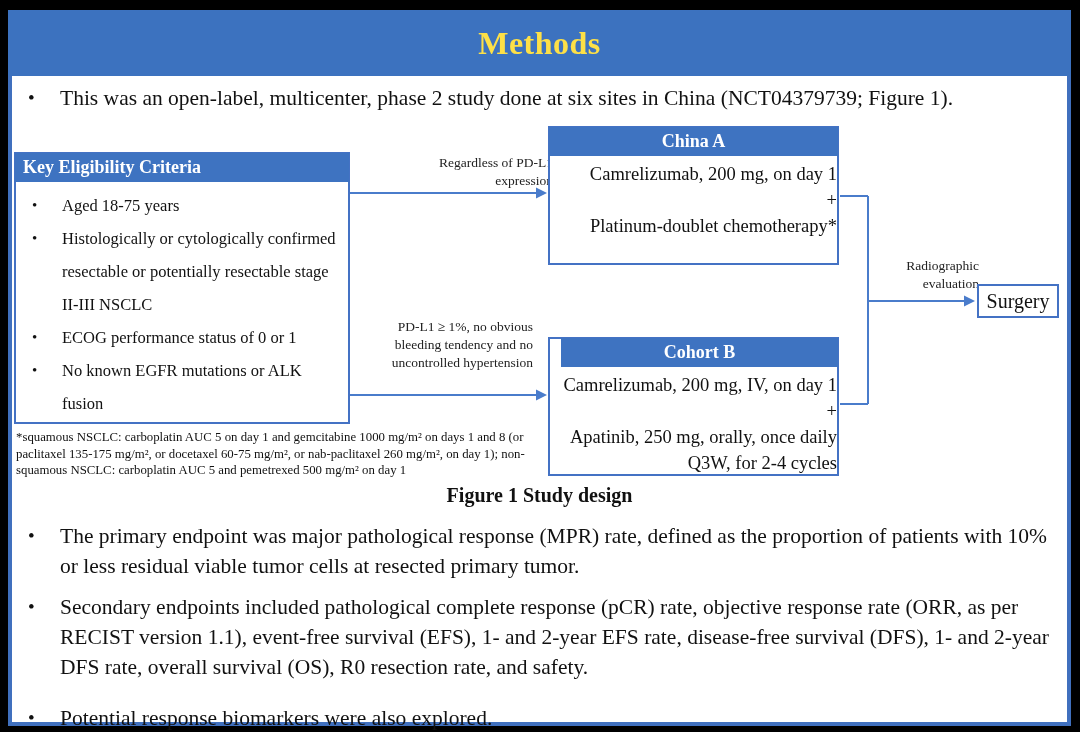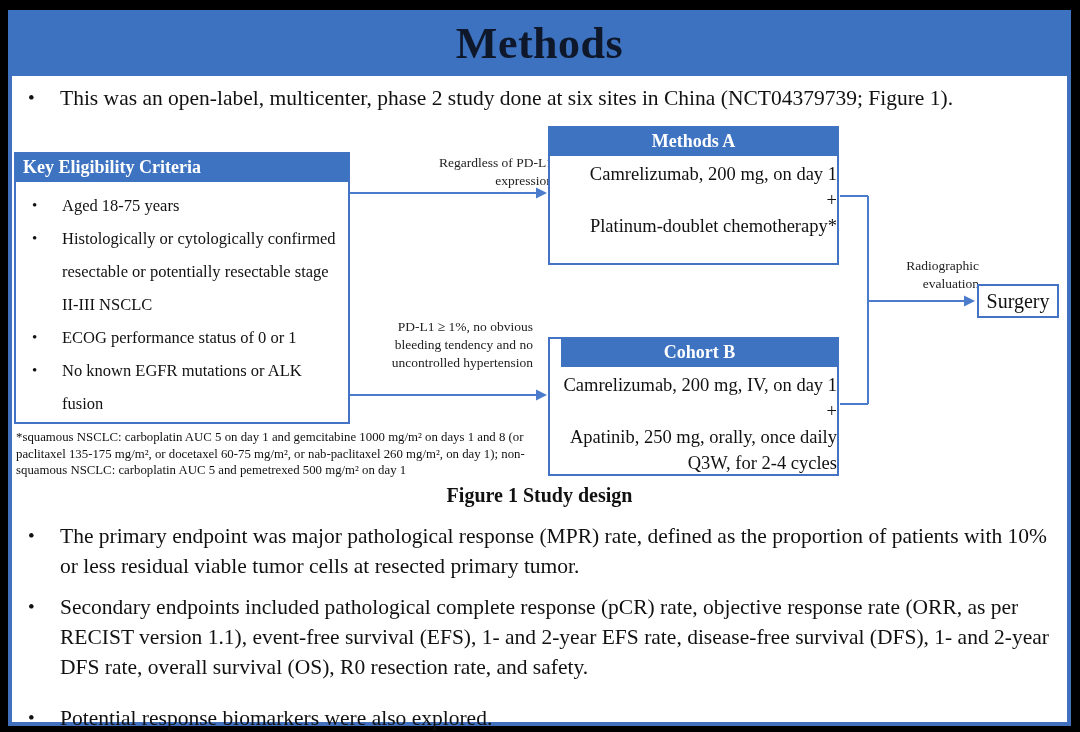--- a/index.html
+++ b/index.html
@@ -10,21 +10,21 @@
   }
   .slide{
     position:absolute;left:8px;top:10px;width:1063px;height:716px;
     background:#fff;border:4px solid #4070BE;
   }
   .banner{
     position:absolute;left:8px;top:10px;width:1063px;height:66px;
     background:#3C72BF;display:flex;align-items:center;justify-content:center;
   }
   .banner .title{
-    color:#0f172a;font-weight:bold;font-size:44px;letter-spacing:0.5px;
+    color:#fde047;font-weight:bold;font-size:32px;letter-spacing:0.5px;
   }
   .intro{
     position:absolute;left:28px;top:84px;width:1030px;
     font-size:21.5px;line-height:28px;
   }
   .brow{display:flex;}
   .brow .marker{width:32px;flex:0 0 32px;font-size:19px;}
   
   .dbox{position:absolute;border:2px solid #4472C4;background:#fff;}
   .dbox .dhead{
@@ -118,21 +118,21 @@
     </ul>
   </div>
 
   <div class="footnote">*squamous NSCLC: carboplatin AUC 5 on day 1 and gemcitabine 1000 mg/m² on days 1 and 8 (or paclitaxel 135-175 mg/m², or docetaxel 60-75 mg/m², or nab-paclitaxel 260 mg/m², on day 1); non-squamous NSCLC: carboplatin AUC 5 and pemetrexed 500 mg/m² on day 1</div>
 
   <div class="flabel lbl-top">Regardless  of PD-L1 expression</div>
   <div class="flabel lbl-bottom">PD-L1 ≥ 1%, no obvious bleeding tendency and no uncontrolled hypertension</div>
   <div class="flabel lbl-radio">Radiographic evaluation</div>
 
   <div class="dbox cohort cohort-a">
-    <div class="dhead center">Methods A</div>
+    <div class="dhead center">China A</div>
     <div class="lines">
       <div class="cline">Camrelizumab, 200 mg, on day 1</div>
       <div class="cline">+</div>
       <div class="cline">Platinum-doublet chemotherapy*</div>
     </div>
   </div>
 
   <div class="dbox cohort cohort-b">
     <div class="dhead center">Cohort B</div>
     <div class="lines">

